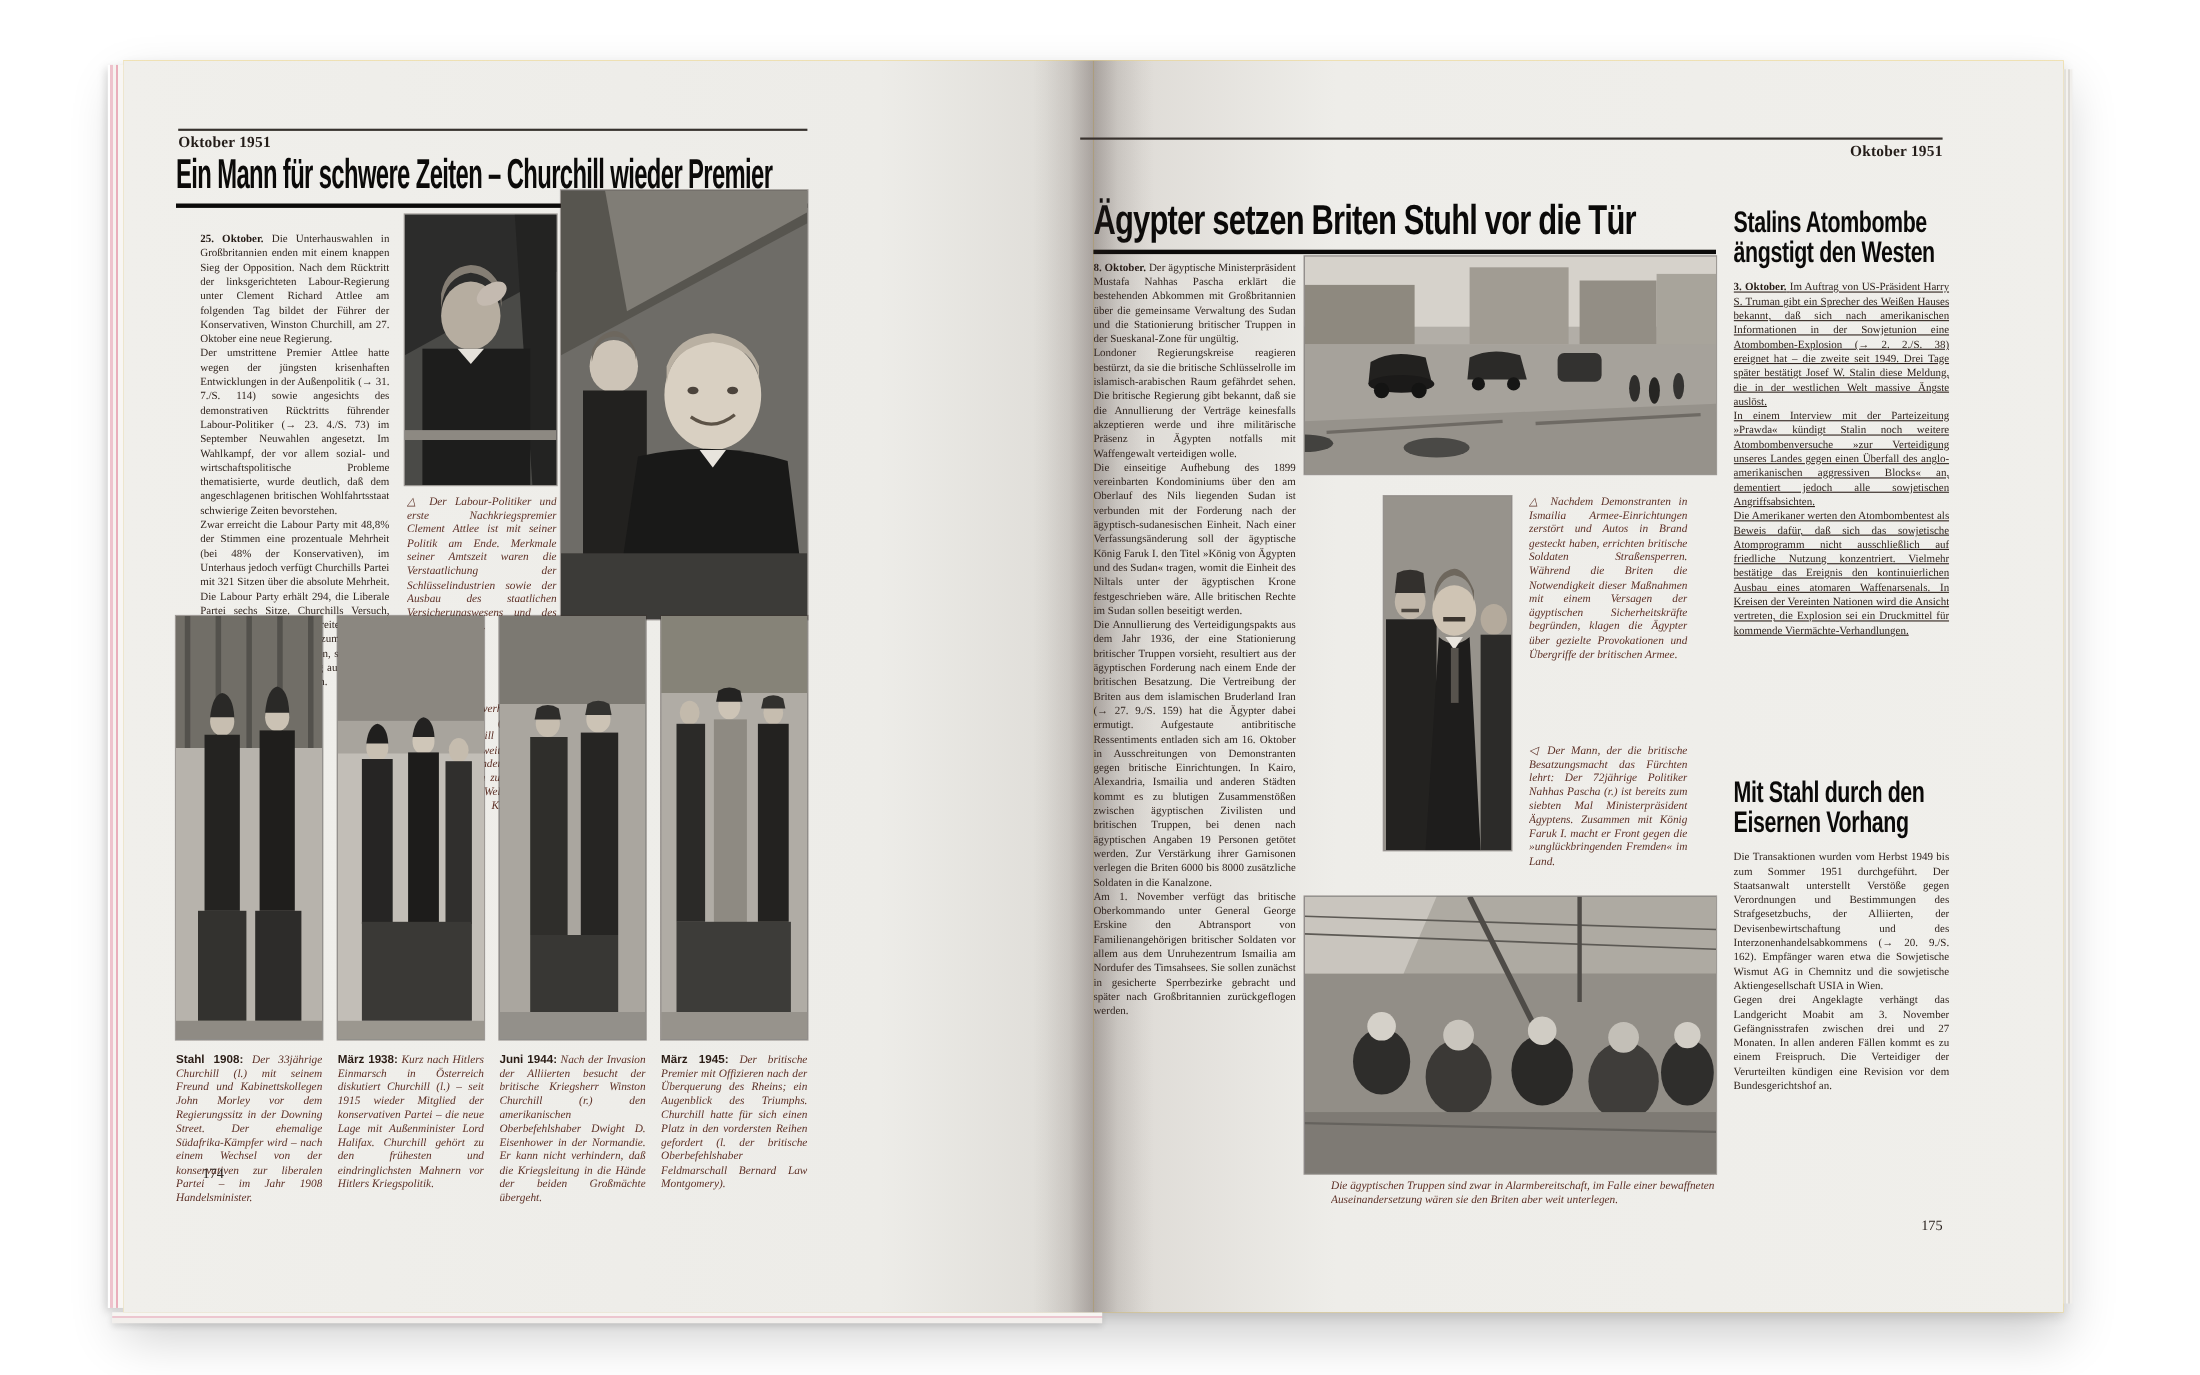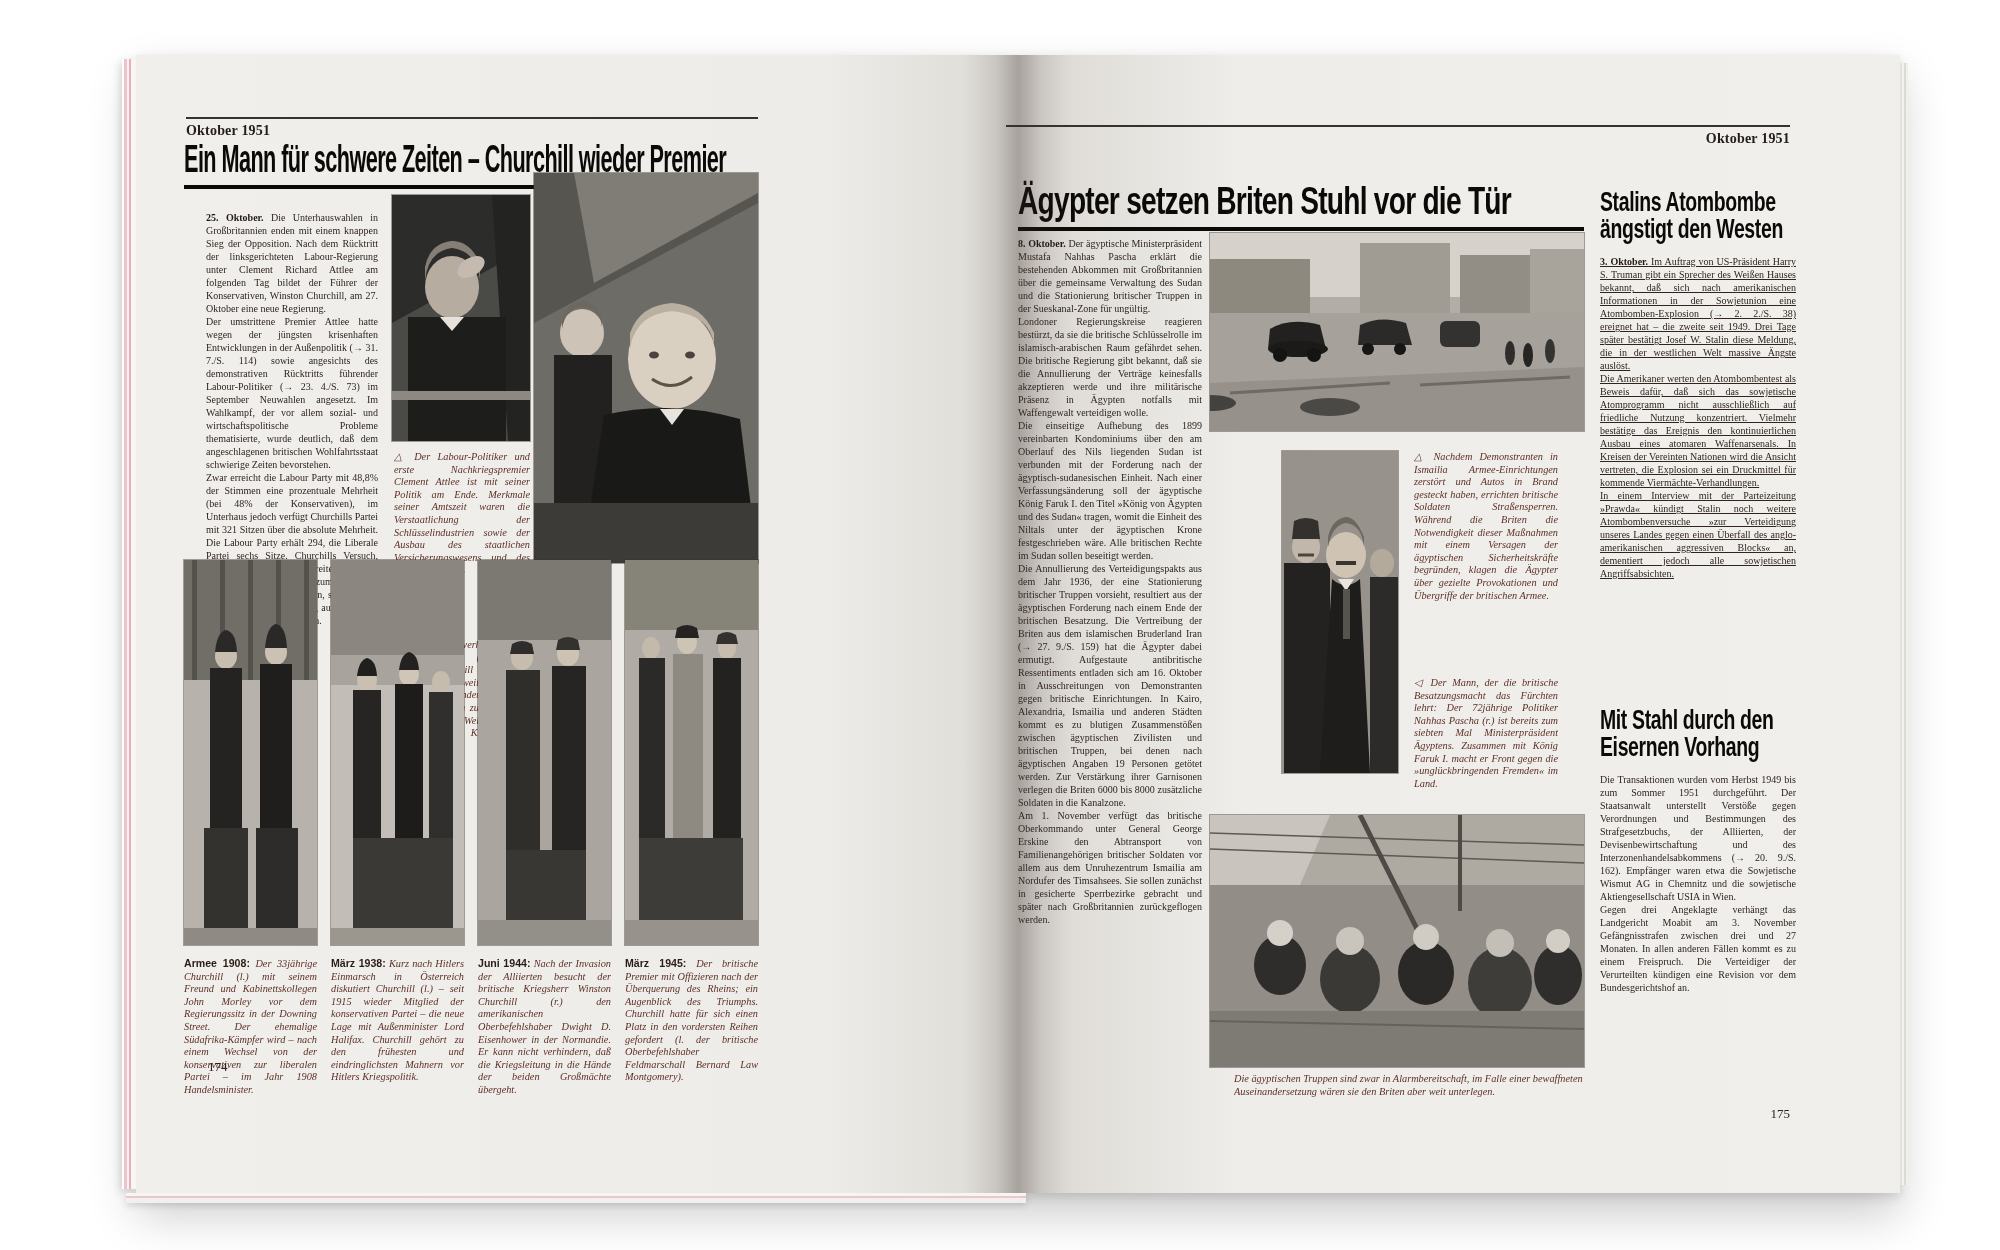--- a/index.html
+++ b/index.html
@@ -1,21 +1,21 @@
 <!DOCTYPE html>
 <html lang="de"><head>
 <meta charset="utf-8">
 <style>
   html,body{margin:0;padding:0;}
   body{
     width:2000px;height:1250px;overflow:hidden;background:#ffffff;
     font-family:"Liberation Serif",serif;
   }
   .book{
-    position:absolute;left:136px;top:55px;width:1764px;height:1138px;
+    position:absolute;left:112px;top:55px;width:1764px;height:1138px;
     background:#eab308;
     box-shadow:0 22px 45px rgba(0,0,0,.20), 0 4px 10px rgba(0,0,0,.12);
   }
   
   .edge-left{
     position:absolute;left:-14px;top:4px;width:14px;height:1130px;
     background:linear-gradient(to right,#ffffff 0 2px,#eec3cd 2px 5px,#f6f3f0 5px 7px,#e9aebb 7px 9px,#f8f6f3 9px 14px);
     box-shadow:-2px 3px 8px rgba(0,0,0,.15);
   }
   .edge-bottom{
@@ -194,21 +194,21 @@
       <rect x="48" y="94" width="30" height="186" fill="#8e8a82"></rect>
       <ellipse cx="102" cy="88" rx="9" ry="11" fill="#c6bdaf"></ellipse>
       <path d="M91,84 L113,84 L111,75 Q102,69 93,75 Z" fill="#32312e"></path>
       <rect x="88" y="98" width="28" height="180" fill="#232220"></rect>
       <rect x="14" y="278" width="104" height="88" fill="#3d3c39"></rect>
       <rect x="0" y="360" width="133" height="25" fill="#97938c"></rect>
     </svg>
   </div>
 
   <div class="abs cap" style="left:48px;top:902px;width:133px;height:160px;">
-    <span class="cap-label">Armee 1908:</span>
+    <span class="cap-label">Stahl 1908:</span>
     <span>Der 33jährige Churchill (l.) mit seinem Freund und Kabinettskollegen John Morley vor dem Regierungssitz in der Downing Street. Der ehemalige Südafrika-Kämpfer wird – nach einem Wechsel von der konservativen zur liberalen Partei – im Jahr 1908 Handelsminister.</span>
   </div>
   <div class="abs cap" style="left:195px;top:902px;width:133px;height:160px;">
     <span class="cap-label">März 1938:</span>
     <span>Kurz nach Hitlers Einmarsch in Österreich diskutiert Churchill (l.) – seit 1915 wieder Mitglied der konservativen Partei – die neue Lage mit Außenminister Lord Halifax. Churchill gehört zu den frühesten und eindringlichsten Mahnern vor Hitlers Kriegspolitik.</span>
   </div>
   <div class="abs cap" style="left:342px;top:902px;width:133px;height:160px;">
     <span class="cap-label">Juni 1944:</span>
     <span>Nach der Invasion der Alliierten besucht der britische Kriegsherr Winston Churchill (r.) den amerikanischen Oberbefehlshaber Dwight D. Eisenhower in der Normandie. Er kann nicht verhindern, daß die Kriegsleitung in die Hände der beiden Großmächte übergeht.</span>
   </div>
@@ -308,22 +308,22 @@
       <line x1="0" y1="206" x2="374" y2="214" stroke="#65625d" stroke-width="2"></line>
     </svg>
   </div>
   <div class="abs cap" style="left:1074px;top:1018px;width:374px;height:30px;text-align:left;margin-left:24px;">Die ägyptischen Truppen sind zwar in Alarmbereitschaft, im Falle einer bewaffneten Auseinandersetzung wären sie den Briten aber weit unterlegen.</div>
 
   <div class="abs" style="left:1464px;top:134px;width:196px;height:58px;">
     <div class="sb-head">Stalins Atombombe ängstigt den Westen</div>
   </div>
   <div class="abs col" style="left:1464px;top:200px;width:196px;height:440px;text-decoration:underline;">
     <p><b>3. Oktober.</b> <span>Im Auftrag von US-Präsident Harry S. Truman gibt ein Sprecher des Weißen Hauses bekannt, daß sich nach amerikanischen Informationen in der Sowjetunion eine Atombomben-Explosion (→ 2. 2./S. 38) ereignet hat – die zweite seit 1949. Drei Tage später bestätigt Josef W. Stalin diese Meldung, die in der westlichen Welt massive Ängste auslöst.</span></p>
+    <p>In einem Interview mit der Parteizeitung »Prawda« kündigt Stalin noch weitere Atombombenversuche »zur Verteidigung unseres Landes gegen einen Überfall des anglo-amerikanischen aggressiven Blocks« an, dementiert jedoch alle sowjetischen Angriffsabsichten.</p>
     <p>Die Amerikaner werten den Atombombentest als Beweis dafür, daß sich das sowjetische Atomprogramm nicht ausschließlich auf friedliche Nutzung konzentriert. Vielmehr bestätige das Ereignis den kontinuierlichen Ausbau eines atomaren Waffenarsenals. In Kreisen der Vereinten Nationen wird die Ansicht vertreten, die Explosion sei ein Druckmittel für kommende Viermächte-Verhandlungen.</p>
-    <p>In einem Interview mit der Parteizeitung »Prawda« kündigt Stalin noch weitere Atombombenversuche »zur Verteidigung unseres Landes gegen einen Überfall des anglo-amerikanischen aggressiven Blocks« an, dementiert jedoch alle sowjetischen Angriffsabsichten.</p>
   </div>
 
   <div class="abs" style="left:1464px;top:652px;width:196px;height:58px;">
     <div class="sb-head">Mit Stahl durch den Eisernen Vorhang</div>
   </div>
   <div class="abs col" style="left:1464px;top:718px;width:196px;height:396px;">
     <p>Die Transaktionen wurden vom Herbst 1949 bis zum Sommer 1951 durchgeführt. Der Staatsanwalt unterstellt Verstöße gegen Verordnungen und Bestimmungen des Strafgesetzbuchs, der Alliierten, der Devisenbewirtschaftung und des Interzonenhandelsabkommens (→ 20. 9./S. 162). Empfänger waren etwa die Sowjetische Wismut AG in Chemnitz und die sowjetische Aktiengesellschaft USIA in Wien.</p>
     <p>Gegen drei Angeklagte verhängt das Landgericht Moabit am 3. November Gefängnisstrafen zwischen drei und 27 Monaten. In allen anderen Fällen kommt es zu einem Freispruch. Die Verteidiger der Verurteilten kündigen eine Revision vor dem Bundesgerichtshof an.</p>
   </div>
 

